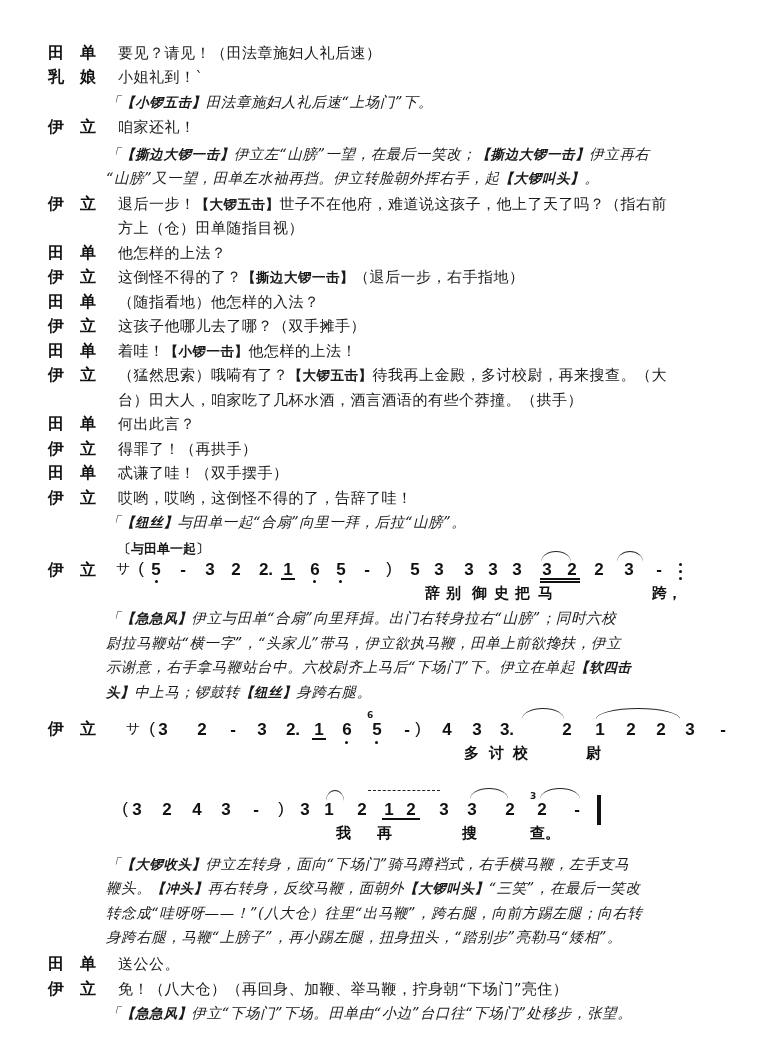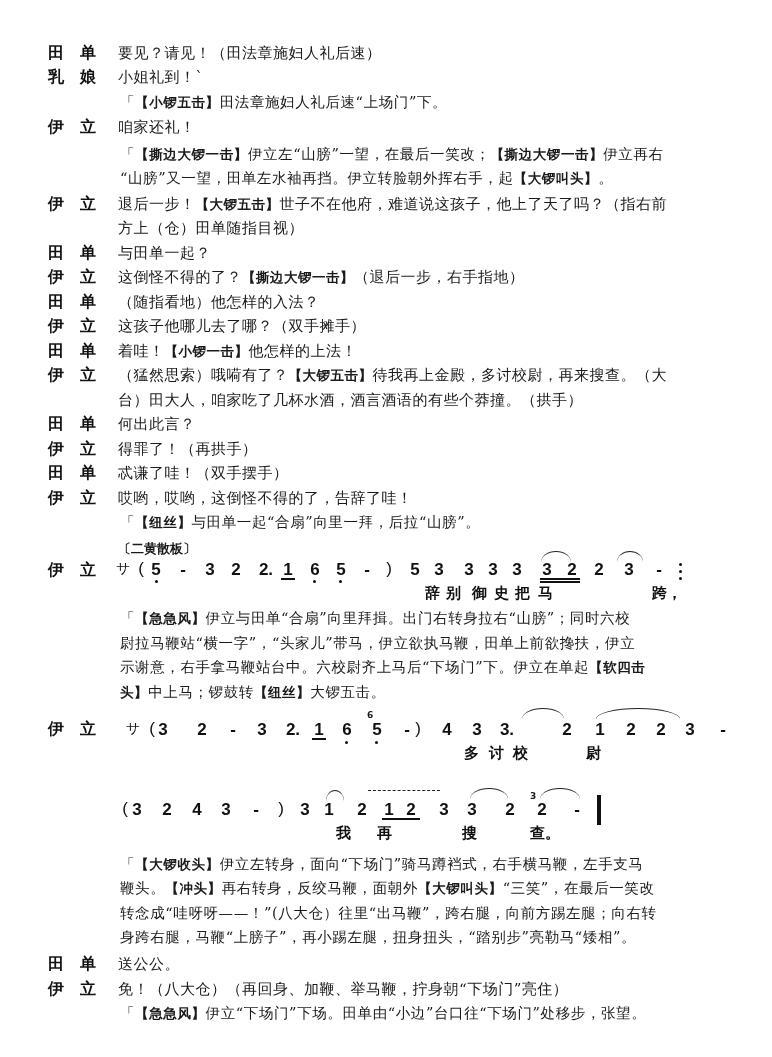--- a/index.html
+++ b/index.html
@@ -5,21 +5,21 @@
   html, body { margin:0; padding:0; }
   body {
     width:772px; height:1057px; background:#ffffff; position:relative; overflow:hidden;
     font-family: "DejaVu Serif", "Liberation Serif", serif; color:#1a1a1a;
   }
   .ln { position:absolute; left:0; white-space:nowrap; font-size:15px; line-height:18px; }
   .spk { position:absolute; font-weight:bold; font-size:16px; font-family:"DejaVu Sans", sans-serif; color:#111; }
   .spk .c1 { position:absolute; left:0; }
   .spk .c2 { position:absolute; left:32px; }
   .txt { position:absolute; left:118px; font-size:15px; letter-spacing:0.5px; }
-  .dir { position:absolute; left:120px; font-size:14.5px; letter-spacing:0.6px; }
+  .dir { position:absolute; left:106px; font-size:14.5px; letter-spacing:0.6px;font-style:italic; }
   .cue { font-weight:bold; font-family:"DejaVu Sans", sans-serif; font-size:13.5px; }
   .note { position:absolute; font-family:"Liberation Sans", "DejaVu Sans", sans-serif; font-weight:bold; font-size:17px; color:#111; text-align:center; width:14px; }
   .lyr { position:absolute; font-weight:bold; font-size:15px; font-family:"DejaVu Sans", sans-serif; color:#111; }
   .dotb { position:absolute; width:3px; height:3px; background:#111; border-radius:50%; }
   .ul { position:absolute; height:1.5px; background:#111; }
   .arc { position:absolute; border-top:1.6px solid #222; border-radius:50% 50% 0 0 / 100% 100% 0 0; height:10px; }
   .bar { position:absolute; background:#111; }
   .tag { position:absolute; font-size:13px; font-weight:bold; font-family:"DejaVu Sans", sans-serif; }
   .grace { position:absolute; font-size:9px; font-weight:bold; font-family:"DejaVu Sans", sans-serif; }
 </style>
@@ -80,21 +80,21 @@
   </div>
   <div class="ln" style="top:219px;">
     <div class="txt">方上（仓）田单随指目视）</div>
   </div>
 
   <div class="ln" style="top:244px;">
     <div class="spk" style="left:48px;">
       <span class="c1">田</span>
       <span class="c2">单</span>
     </div>
-    <div class="txt">与田单一起？</div>
+    <div class="txt">他怎样的上法？</div>
   </div>
 
   <div class="ln" style="top:268px;">
     <div class="spk" style="left:48px;">
       <span class="c1">伊</span>
       <span class="c2">立</span>
     </div>
     <div class="txt">
       <span>这倒怪不得的了？</span><span class="cue">【撕边大锣一击】</span><span>（退后一步，右手指地）</span>
     </div>
@@ -171,21 +171,21 @@
     <div class="txt">哎哟，哎哟，这倒怪不得的了，告辞了哇！</div>
   </div>
 
   <div class="ln" style="top:513px;">
     <div class="dir">
       <span>「</span><span class="cue">【纽丝】</span><span>与田单一起“合扇”向里一拜，后拉“山膀”。</span>
     </div>
   </div>
 
   <div>
-    <div class="tag" style="left:118px; top:540px;">〔二黄散板〕</div>
+    <div class="tag" style="left:118px; top:540px;">〔与田单一起〕</div>
     <div class="spk" style="left:48px; top:560px;">
       <span class="c1">伊</span>
       <span class="c2">立</span>
     </div>
     <div class="note" style="left:116px; top:560px; font-weight:normal; font-size:14px;">サ</div>
     <div class="note" style="left:134px; top:559px; font-weight:normal;">(</div>
     <div class="note" style="left:149px; top:560px;">5</div>
     <div class="dotb" style="left:155px; top:580px;"></div>
     <div class="note" style="left:176px; top:560px;">-</div>
     <div class="note" style="left:203px; top:560px;">3</div>
@@ -235,21 +235,21 @@
   <div class="ln" style="top:634px;">
     <div class="dir">尉拉马鞭站“横一字”，“头家儿”带马，伊立欲执马鞭，田单上前欲搀扶，伊立</div>
   </div>
   <div class="ln" style="top:658px;">
     <div class="dir">
       <span>示谢意，右手拿马鞭站台中。六校尉齐上马后“下场门”下。伊立在单起</span><span class="cue">【软四击</span>
     </div>
   </div>
   <div class="ln" style="top:683px;">
     <div class="dir">
-      <span class="cue">头】</span><span>中上马；锣鼓转</span><span class="cue">【纽丝】</span><span>大锣五击。</span>
+      <span class="cue">头】</span><span>中上马；锣鼓转</span><span class="cue">【纽丝】</span><span>身跨右腿。</span>
     </div>
   </div>
 
   <div>
     <div class="spk" style="left:48px; top:719px;">
       <span class="c1">伊</span>
       <span class="c2">立</span>
     </div>
     <div class="note" style="left:126px; top:720px; font-weight:normal; font-size:14px;">サ</div>
     <div class="note" style="left:145px; top:719px; font-weight:normal;">(</div>

